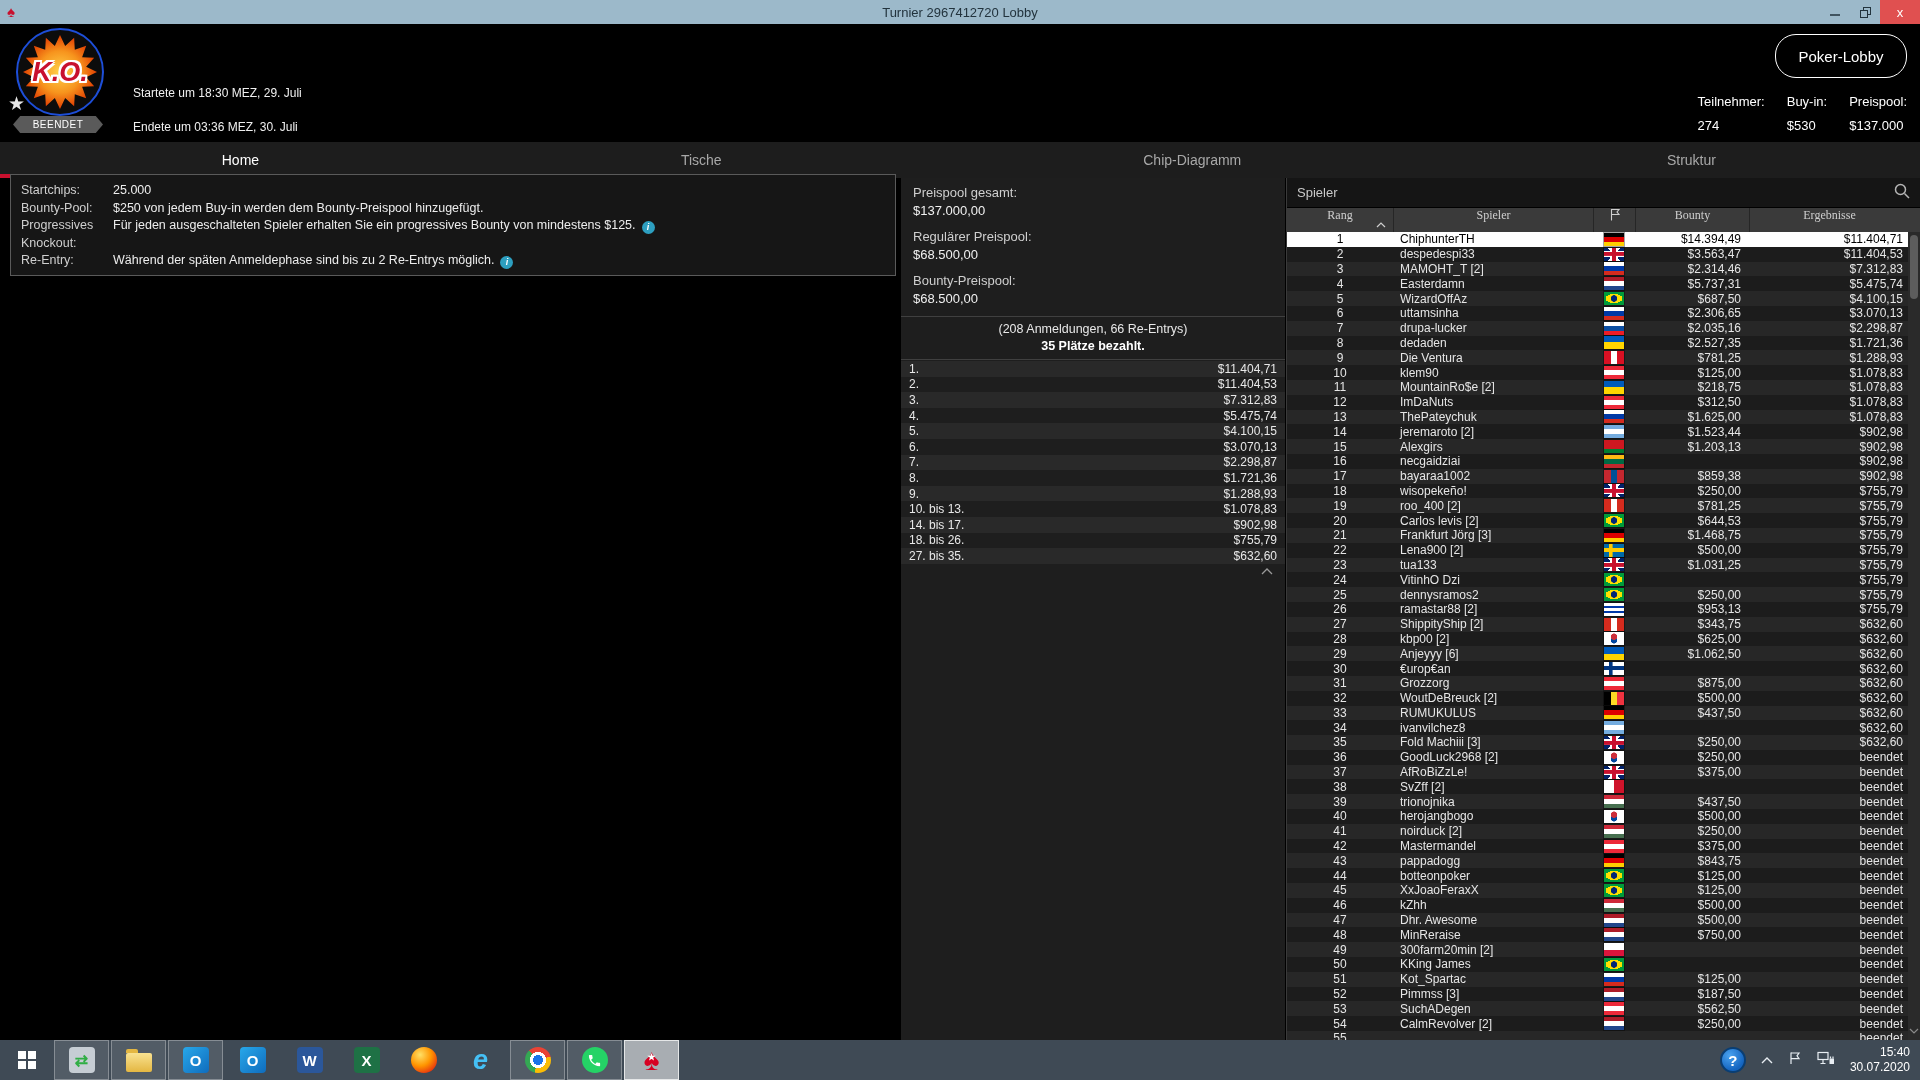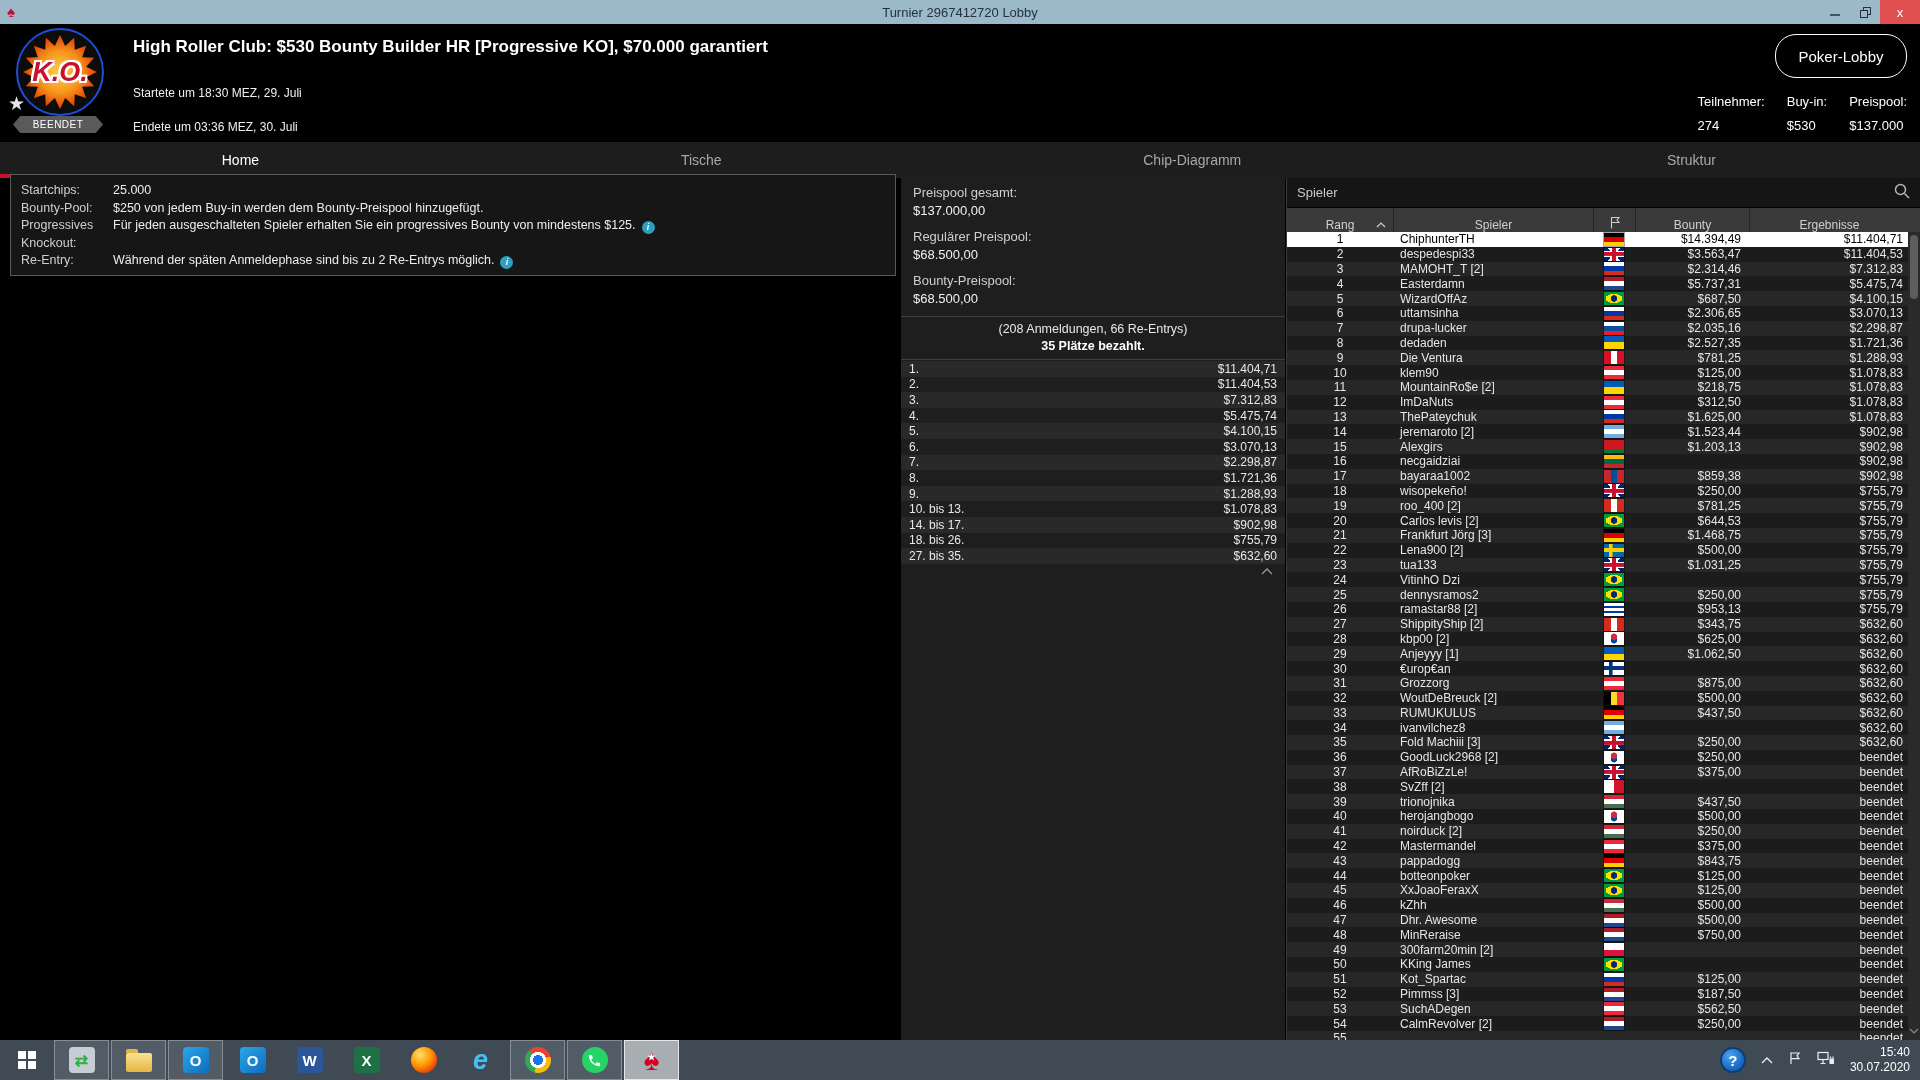--- a/index.html
+++ b/index.html
@@ -56,21 +56,21 @@
   .payout-rows{margin-top:1px;}
   .payout-row{display:flex;justify-content:space-between;align-items:center;height:15.6px;padding:0 8px;font-size:12px;color:#e8e8e8;}
   .payout-row:nth-child(odd){background:#292929;}
   .pp-chevron{display:flex;justify-content:flex-end;padding:4px 12px 0 0;}
 
   
   .players-panel{position:absolute;left:1286px;top:178px;width:634px;height:862px;background:#1c1c1c;border-left:1px solid #3a3a3a;box-sizing:border-box;}
   .search-bar{height:30px;background:#151515;border-bottom:1px solid #000;display:flex;align-items:center;padding:0 10px;color:#c9c9c9;font-size:13px;box-sizing:border-box;}
   .search-bar .mag{margin-left:auto;}
   .p-head{height:24px;background:#3a3a3a;display:grid;grid-template-columns:106px 200px 42px 114px 160px;align-items:center;font-size:12px;color:#cfcfcf;}
-  .p-head .cell{height:100%;display:flex;align-items:flex-end;justify-content:center;border-left:1px solid #262626;box-sizing:border-box;position:relative;}
+  .p-head .cell{height:100%;display:flex;align-items:flex-start;justify-content:center;border-left:1px solid #262626;box-sizing:border-box;position:relative;font-family:Liberation Serif, serif;}
   .p-head .cell:first-child{border-left:none;}
   .p-head .sort{position:absolute;right:7px;top:9px;}
   .p-rows{height:808px;overflow:hidden;}
   .p-row{display:grid;grid-template-columns:106px 200px 42px 114px 160px;height:14.8px;align-items:center;font-size:12px;color:#e6e6e6;background:#1c1c1c;}
   .p-row:nth-child(odd){background:#272727;}
   .p-row.selected{background:#fff !important;color:#000;}
   .rank-cell{text-align:center;}
   .name-cell{padding-left:7px;white-space:nowrap;overflow:hidden;}
   .flag-cell{display:flex;justify-content:center;}
   .flag{width:20px;height:13px;box-shadow:0 0 0 1px rgba(0,0,0,.35);}
@@ -129,21 +129,20 @@
     </div>
   </div>
 
   <div class="header">
     <span class="star-ico">★</span>
     <div class="ko-logo">
       <div class="ko-star"></div>
       <div class="ko-text">K.O.</div>
     </div>
     <div class="beendet-badge">BEENDET</div>
-    <div class="h-title">High Roller Club: $530 Bounty Builder HR [Progressive KO], $70.000 garantiert</div>
     <div class="h-started">Startete um 18:30 MEZ, 29. Juli</div>
     <div class="h-ended">Endete um 03:36 MEZ, 30. Juli</div>
     <div class="lobby-btn">Poker-Lobby</div>
     <div class="h-stats" id="hstats">
         <div class="h-stat">
           <div class="lbl">Teilnehmer:</div>
           <div class="val">274</div>
         </div>
         <div class="h-stat">
           <div class="lbl">Buy-in:</div>
@@ -535,21 +534,21 @@
           <div class="rank-cell">28</div>
           <div class="name-cell">kbp00 [2]</div>
           <div class="flag-cell">
             <div class="flag" style="background: radial-gradient(circle at 50% 36%, rgb(205, 46, 58) 0px, rgb(205, 46, 58) 3px, transparent 3.4px), radial-gradient(circle at 50% 64%, rgb(0, 71, 160) 0px, rgb(0, 71, 160) 3px, transparent 3.4px), linear-gradient(rgb(255, 255, 255), rgb(255, 255, 255));"></div>
           </div>
           <div class="bounty-cell">$625,00</div>
           <div class="result-cell">$632,60</div>
         </div>
         <div class="p-row">
           <div class="rank-cell">29</div>
-          <div class="name-cell">Anjeyyy [1]</div>
+          <div class="name-cell">Anjeyyy [6]</div>
           <div class="flag-cell">
             <div class="flag" style="background: linear-gradient(rgb(0, 91, 187) 0%, rgb(0, 91, 187) 50%, rgb(255, 213, 0) 50%, rgb(255, 213, 0) 100%);"></div>
           </div>
           <div class="bounty-cell">$1.062,50</div>
           <div class="result-cell">$632,60</div>
         </div>
         <div class="p-row">
           <div class="rank-cell">30</div>
           <div class="name-cell">€urop€an</div>
           <div class="flag-cell">

